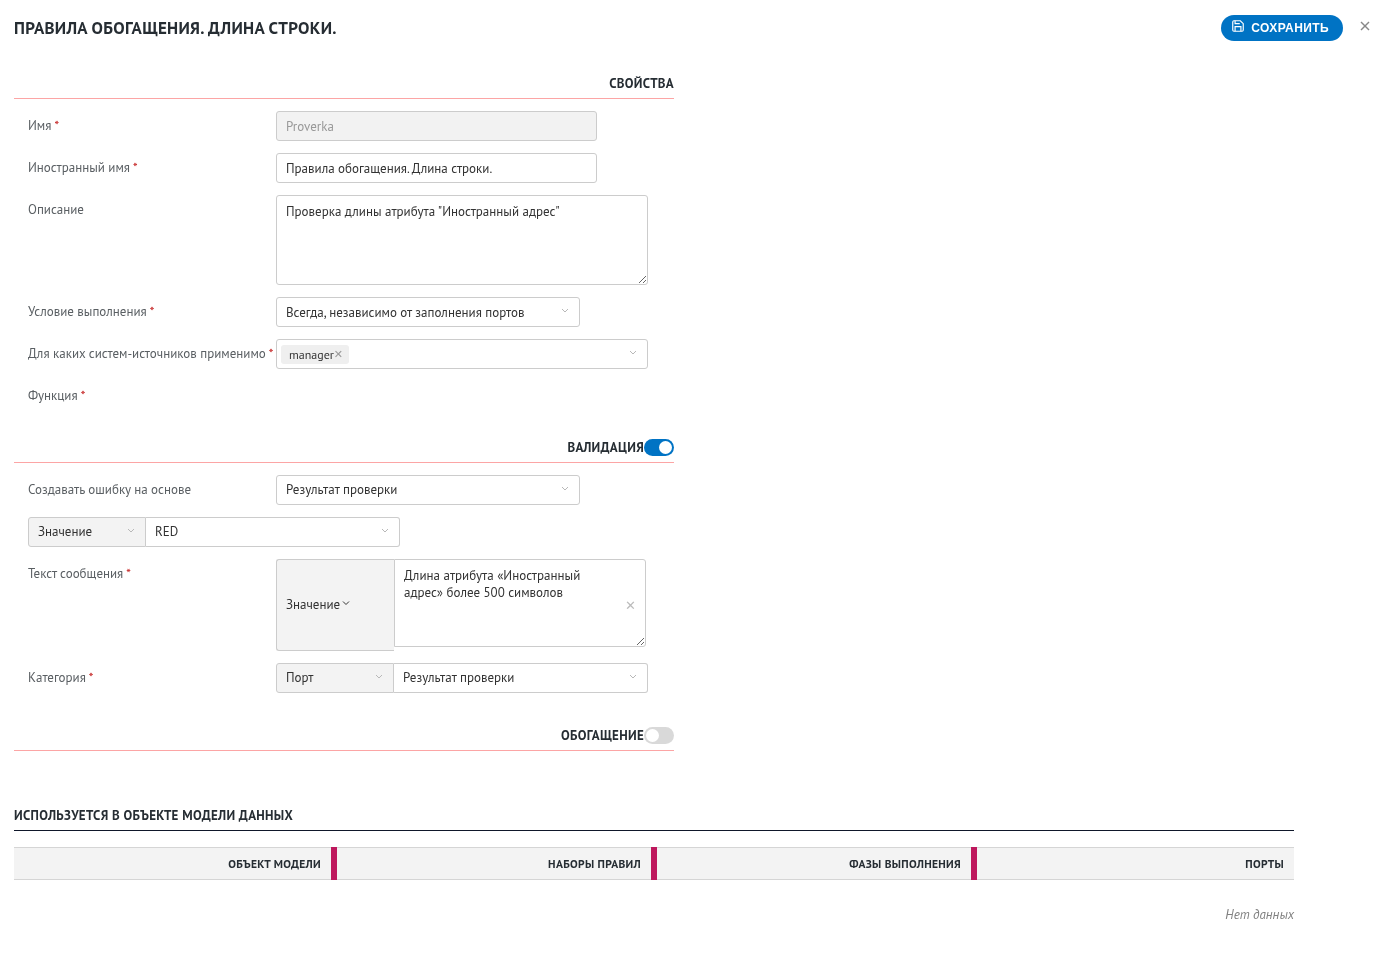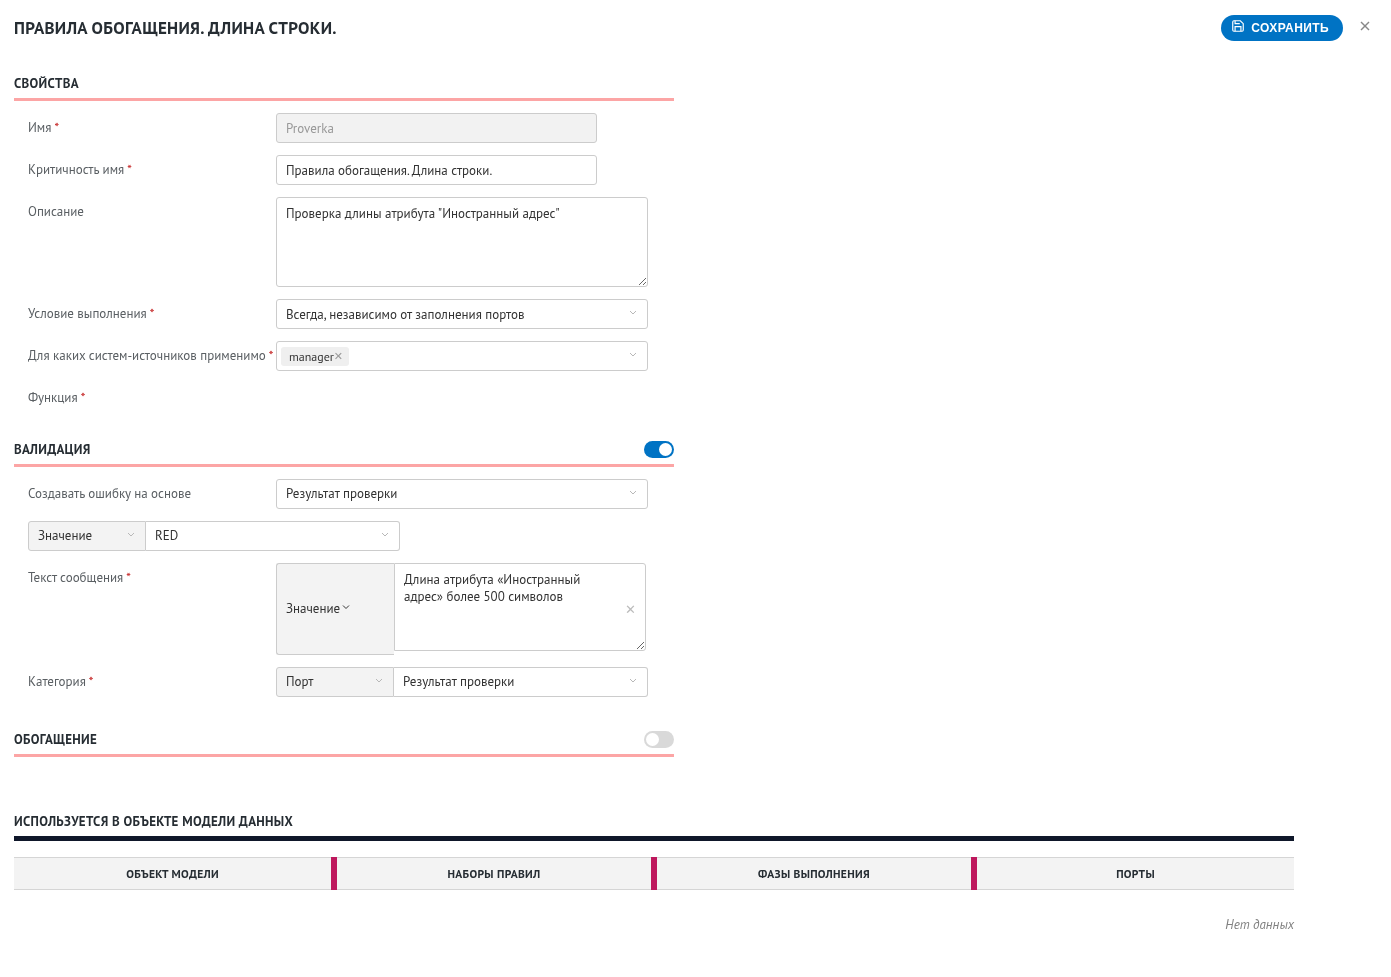--- a/index.html
+++ b/index.html
@@ -46,22 +46,23 @@
     color: #888;
     padding: 4px;
   }
   .close-btn svg { width: 16px; height: 16px; }
 
   
   .section { width: 660px; margin-top: 34px; }
   .section-header {
     display: flex;
     align-items: center;
-    border-bottom: 3px solid #fca5a5;
+    border-bottom: 1px solid #fca5a5;
     padding-bottom: 6px;
+    text-align: right;
   }
   .section-header h3 {
     flex: 1;
     font-size: 13px;
     font-weight: 700;
     letter-spacing: 0.3px;
     color: #262d33;
   }
 
   
@@ -107,21 +108,21 @@
     resize: both;
   }
   .u-textarea.msg {
     width: 252px;
     height: 88px;
     resize: both;
   }
 
   .u-select {
     height: 30px;
-    width: 372px;
+    width: 304px;
     padding: 0 28px 0 9px;
     position: relative;
     display: flex;
     align-items: center;
     cursor: pointer;
     background: #fff;
   }
   .u-select .caret, .u-tagbox .caret {
     position: absolute;
     right: 8px;
@@ -235,21 +236,21 @@
   
   .model-table {
     width: 100%;
     border-collapse: collapse;
     margin-top: 16px;
   }
   .model-table th {
     background: #f3f3f3;
     border-top: 1px solid #d5d5d5;
     border-bottom: 1px solid #d5d5d5;
-    text-align: center;
+    text-align: right;
     font-size: 11.5px;
     font-weight: 700;
     letter-spacing: 0.3px;
     color: #262d33;
     padding: 8px 10px;
   }
   .model-table th + th { border-left: 6px solid #be185d; }
   .no-data {
     text-align: right;
     font-style: italic;
@@ -257,21 +258,21 @@
     padding: 26px 0 4px;
     font-size: 13px;
   }
 
   .section-usage { margin-top: 56px; }
   .section-usage h3 {
     font-size: 13px;
     font-weight: 700;
     letter-spacing: 0.3px;
     color: #262d33;
-    border-bottom: 5px solid #0f172a;
+    border-bottom: 1px solid #0f172a;
     padding-bottom: 6px;
     width: 1280px;
   }
 </style>
 </head>
 <body>
 
 <div class="page">
 
   <div class="header-row">
@@ -305,21 +306,21 @@
       <div class="form-label">
         <span>Имя</span><span class="req">*</span>
       </div>
       <div class="form-control-col">
         <input class="u-input" disabled="" value="Proverka" style="">
       </div>
     </div>
 
     <div class="form-row">
       <div class="form-label">
-        <span>Критичность имя</span><span class="req">*</span>
+        <span>Иностранный имя</span><span class="req">*</span>
       </div>
       <div class="form-control-col">
         <input class="u-input" value="Правила обогащения. Длина строки." style="">
       </div>
     </div>
 
     <div class="form-row">
       <div class="form-label">
         <span>Описание</span>
       </div>

